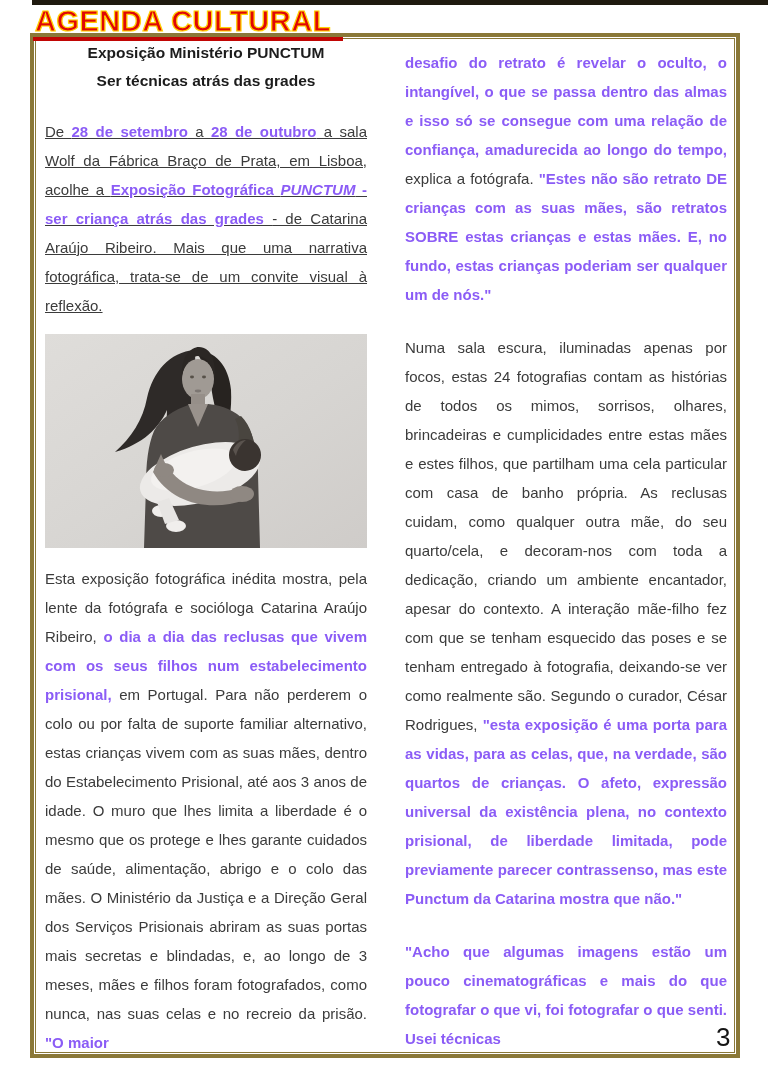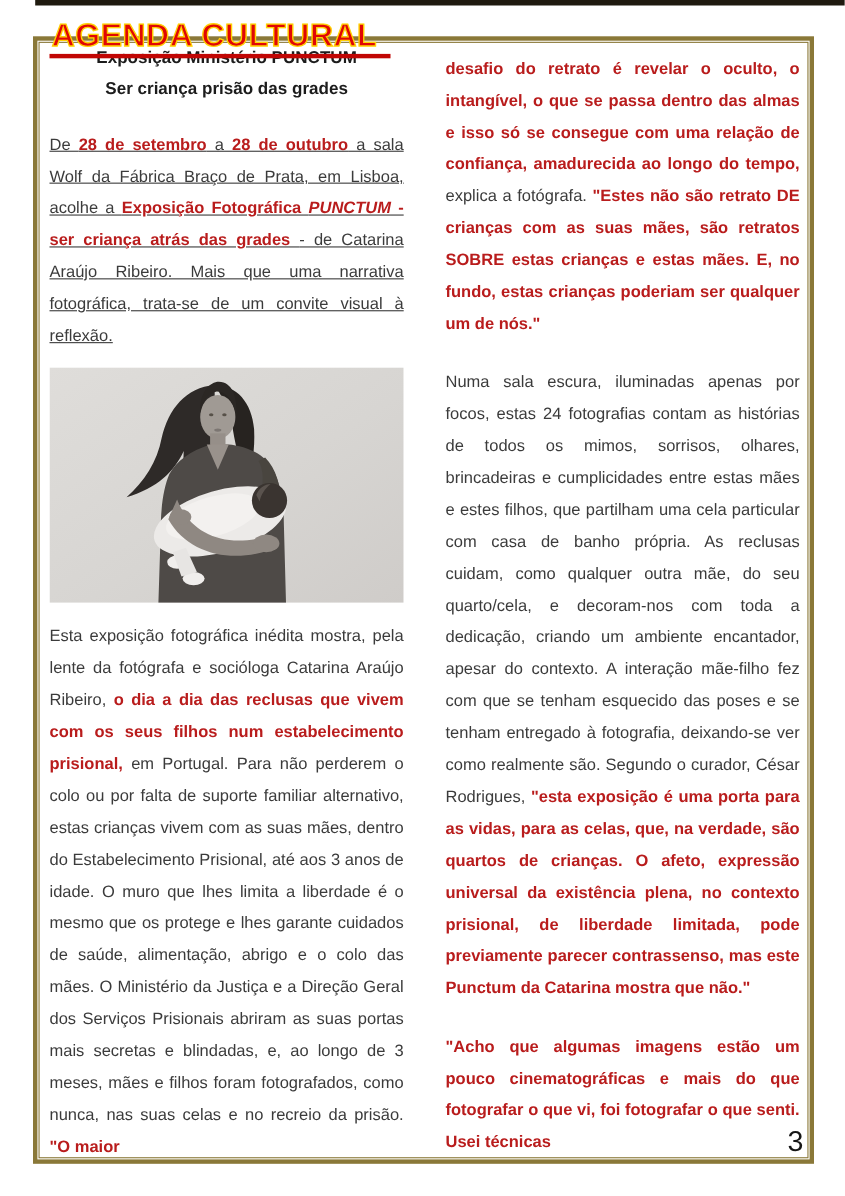--- a/index.html
+++ b/index.html
@@ -6,21 +6,21 @@
   body{
     width:768px;height:1087px;position:relative;overflow:hidden;
     font-family:"Liberation Sans","DejaVu Sans",sans-serif;
     -webkit-font-smoothing:antialiased;
   }
   .top-rule{
     position:absolute;left:32px;top:0;width:736px;height:5px;
     background:#1f1a0f;z-index:1;
   }
   .masthead{
-    position:absolute;left:33px;top:0;margin:12px;z-index:3;
+    position:absolute;left:33px;top:0;margin:0;z-index:3;
     font-size:29px;font-weight:800;letter-spacing:.5px;line-height:32px;
     color:#e00705;
     -webkit-text-stroke:1.2px #ffd103;
     text-shadow:0 0 1px #ffc103;
     border-bottom:4px solid #c10604;
     padding:5px 12px 0 2px;
     white-space:nowrap;
   }
   .frame{
     position:absolute;left:30px;top:33px;width:710px;height:1025px;
@@ -37,21 +37,21 @@
   .col-left{left:9px;}
   .col-right{left:369px;}
   .heading{
     font-size:15.5px;font-weight:bold;line-height:28px;
     text-align:center;color:#1c1c1c;
   }
   .body-par{
     margin:0;font-size:15px;line-height:29px;color:#3b3b3b;
     text-align:justify;text-justify:inter-word;
   }
-  .body-par .b{font-weight:bold;color:#b91c1c;}
+  .body-par .b{font-weight:bold;color:#8b5cf6;}
   .body-par .i{font-style:italic;}
   .col-left .body-par.first{margin-top:22px;text-decoration:underline;}
   .photo{
     display:block;width:322px;height:214px;margin:14px 0 16px 0;
   }
   .col-right .body-par{margin-top:24px;}
   .col-right .body-par.first{margin-top:9px;}
   .page-number{
     position:absolute;left:716px;top:1020px;z-index:4;
     font-size:26px;line-height:34px;color:#151515;
@@ -65,21 +65,21 @@
 <h1 class="masthead">AGENDA CULTURAL</h1>
 
 <div class="frame">
   <div class="frame-inner"></div>
 </div>
 
 <div class="content-clip">
 
   <div class="col col-left">
     <div class="heading">Exposição Ministério PUNCTUM</div>
-    <div class="heading">Ser criança prisão das grades</div>
+    <div class="heading">Ser técnicas atrás das grades</div>
 
     <p class="body-par first"><span>De </span><span class="b">28 de setembro</span><span> a </span><span class="b">28 de outubro</span><span> a sala Wolf da Fábrica Braço de Prata, em Lisboa, acolhe a </span><span class="b">Exposição Fotográfica </span><span class="b i">PUNCTUM</span><span class="b"> - ser criança atrás das grades </span><span>- de Catarina Araújo Ribeiro. Mais que uma narrativa fotográfica, trata-se de um convite visual à reflexão.</span></p>
 
     <svg class="photo" viewBox="0 0 322 214" preserveAspectRatio="none" role="img" aria-label="Black and white photograph of a mother holding her baby in her arms in front of a plain light wall">
       <defs>
         <linearGradient id="wall" x1="0" y1="0" x2="1" y2="1">
           <stop offset="0" stop-color="#dfddda"></stop>
           <stop offset="0.55" stop-color="#d7d5d2"></stop>
           <stop offset="1" stop-color="#cfccc9"></stop>
         </linearGradient>

